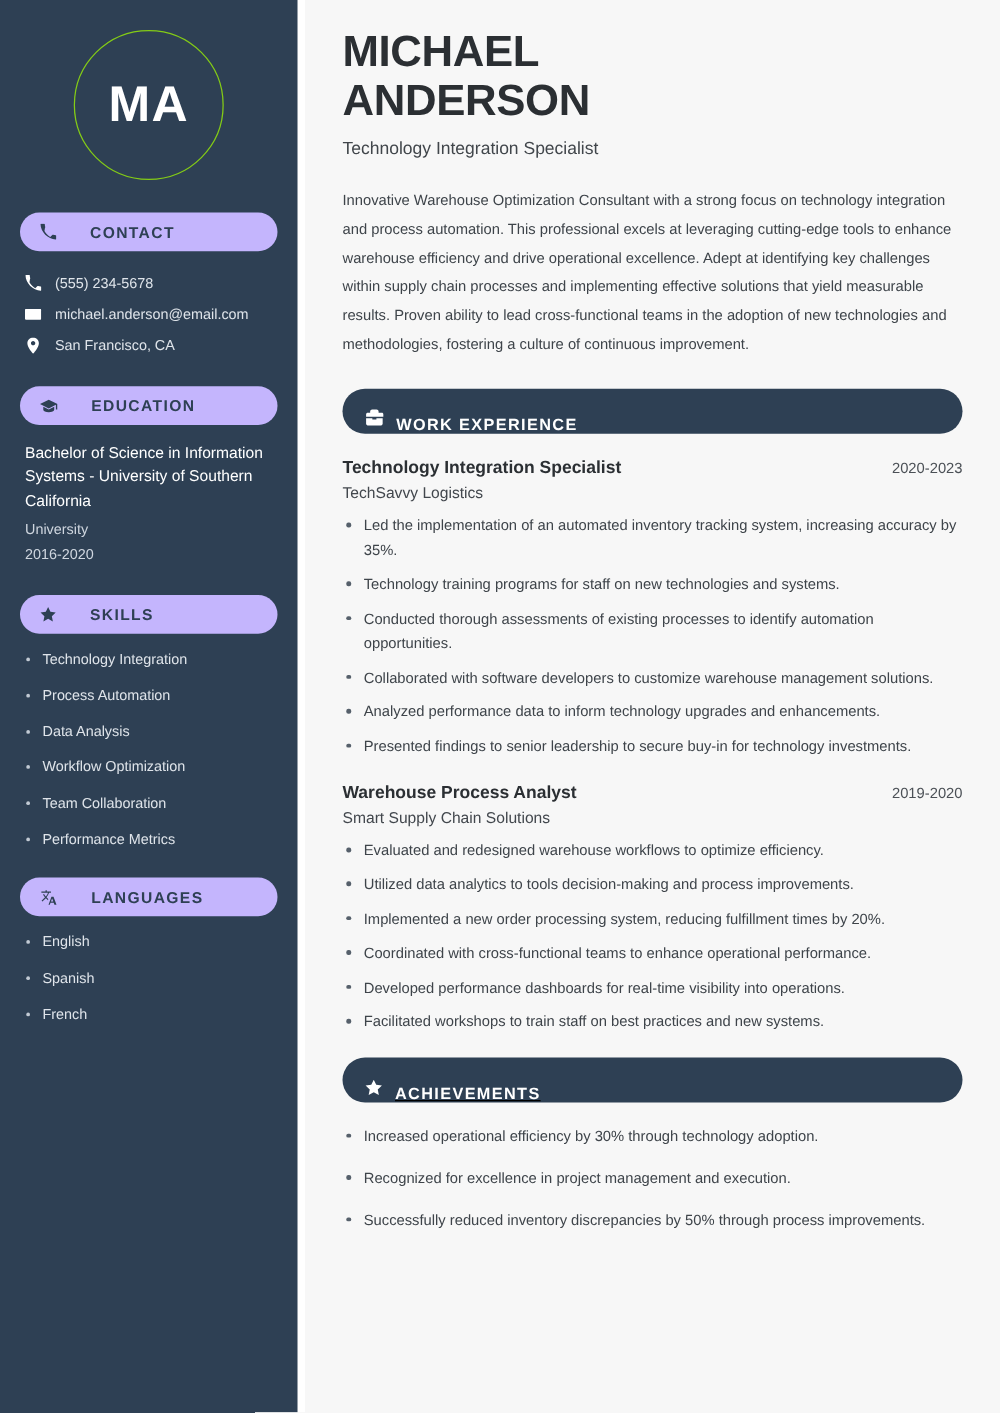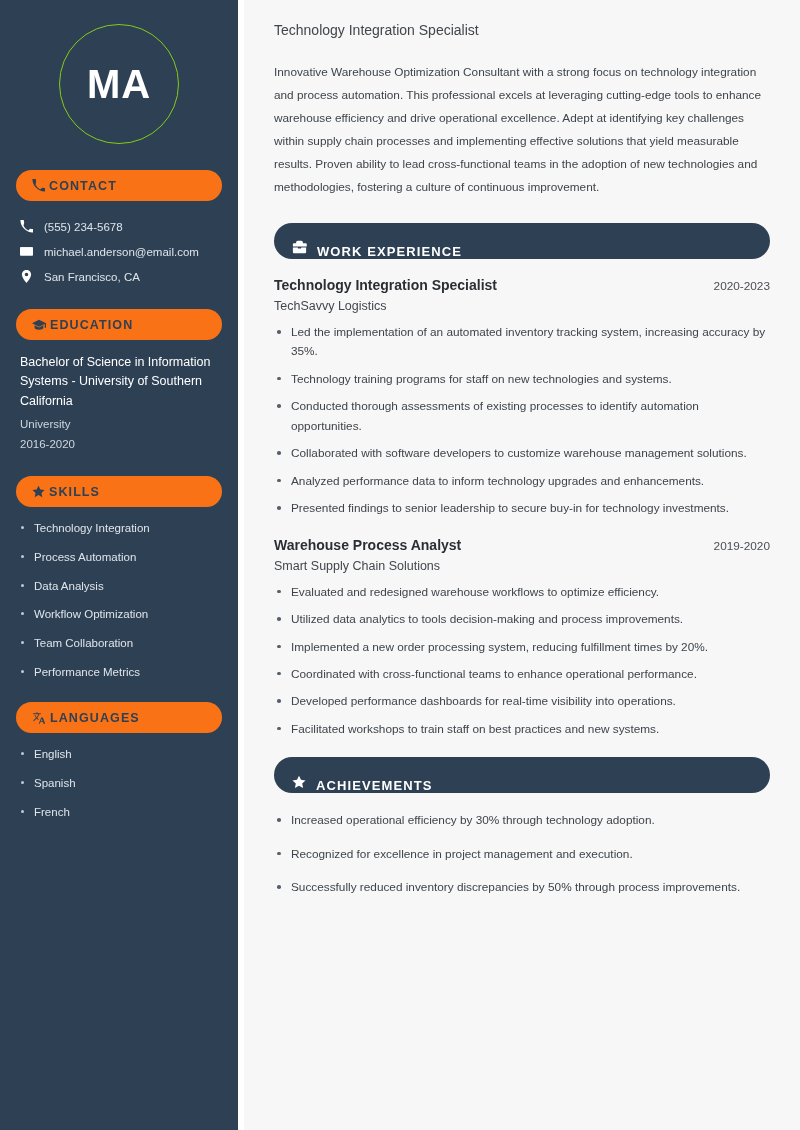--- a/index.html
+++ b/index.html
@@ -48,26 +48,26 @@
     display: flex;
     align-items: center;
     justify-content: center;
     font-size: 40px;
     font-weight: 700;
     letter-spacing: 1px;
     color: #ffffff;
   }
 
   .pill {
-    background: #f97316;
+    background: #c4b5fd;
     border-radius: 999px;
     height: 31px;
     display: flex;
     align-items: center;
-    gap: 4px;
+    gap: 27px;
     padding: 5px 16px;
     margin-bottom: 13px;
   }
   .pill .pill-label {
     color: #2e4054;
     font-size: 12.5px;
     font-weight: 700;
     letter-spacing: 1.1px;
   }
   .pill .ico svg { display: block; }
@@ -215,21 +215,21 @@
     content: "";
     position: absolute;
     left: 3px;
     top: 7px;
     width: 3.5px;
     height: 3.5px;
     border-radius: 50%;
     background: #56606b;
   }
 
-  .achievements-bar { margin-top: 16px; }
+  .achievements-bar { margin-top: 16px; text-decoration: underline; }
   .achievements .bullets li { margin-bottom: 14px; }
 </style>
 </head>
 <body>
 
 <div class="resume">
 
   <aside class="sidebar">
 
     <div class="avatar-wrap">
@@ -317,20 +317,24 @@
       <li>English</li>
       <li>Spanish</li>
       <li>French</li>
     </ul>
   </aside>
 
   <div class="sidebar-divider"></div>
 
   <main class="main">
 
+    <h1 class="name">
+      <span>MICHAEL</span><br>
+      <span>ANDERSON</span>
+    </h1>
     <div class="title-role">Technology Integration Specialist</div>
 
     <p class="summary">Innovative Warehouse Optimization Consultant with a strong focus on technology integration and process automation. This professional excels at leveraging cutting-edge tools to enhance warehouse efficiency and drive operational excellence. Adept at identifying key challenges within supply chain processes and implementing effective solutions that yield measurable results. Proven ability to lead cross-functional teams in the adoption of new technologies and methodologies, fostering a culture of continuous improvement.</p>
 
     <div class="section-bar">
       <span class="ico">
         <svg width="15" height="15" viewBox="0 0 24 24">
             <path d="M9.2 2.6h5.6c.6 0 1 .45 1 1v1.6h-7.6V3.6c0-.55.45-1 1-1zm-2.6 2.6V3.6c0-1.45 1.2-2.6 2.6-2.6h5.6c1.45 0 2.6 1.15 2.6 2.6v1.6h4.2c1.1 0 2 .9 2 2v3.1H1.4V7.2c0-1.1.9-2 2-2h3.2z"></path>
             <path d="M1.4 12.1v7.2c0 1.1.9 2 2 2h17.2c1.1 0 2-.9 2-2v-7.2H14.6v1.6H9.4v-1.6H1.4z"></path>
           </svg>

